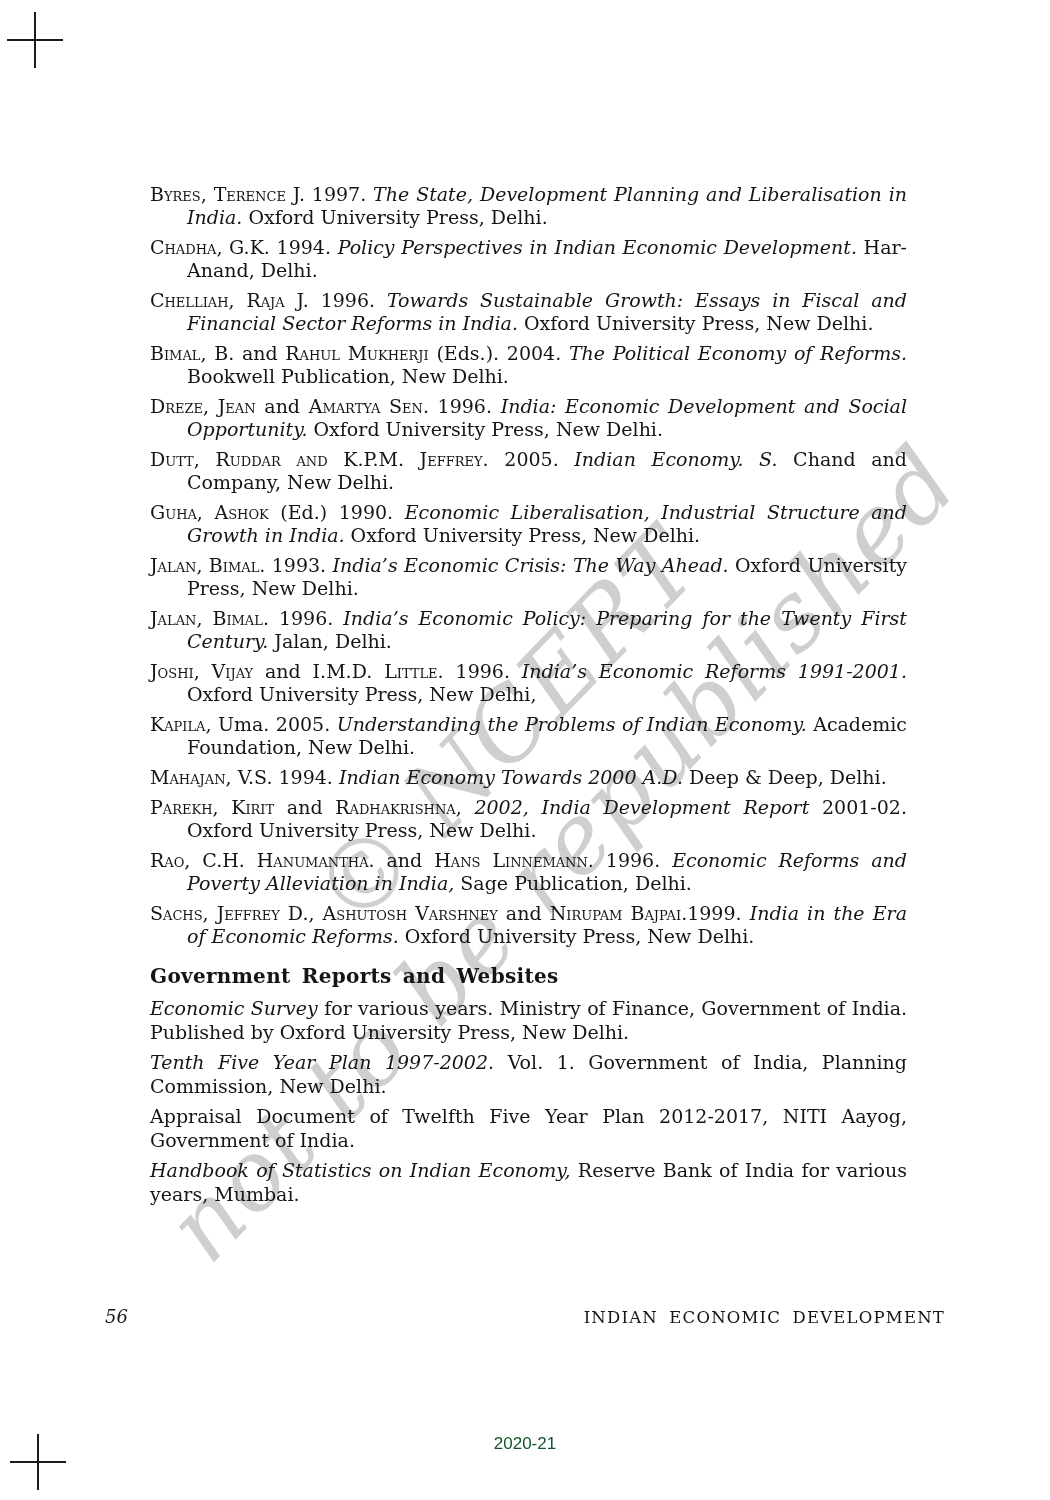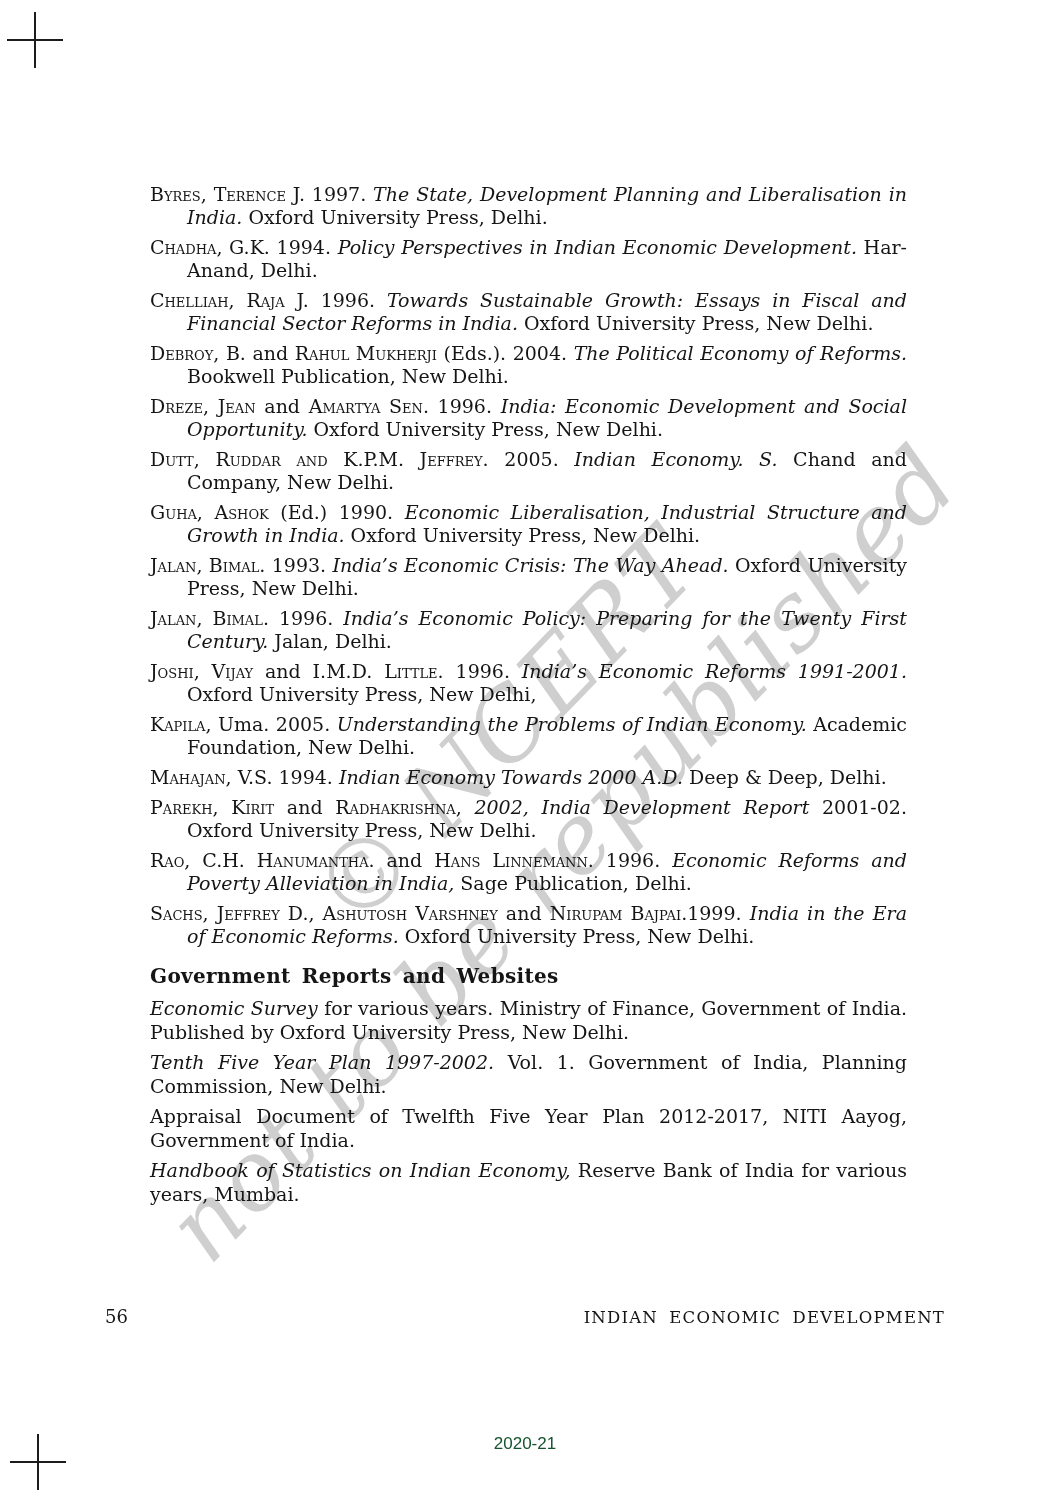--- a/index.html
+++ b/index.html
@@ -68,21 +68,21 @@
     letter-spacing: 0.3px;
     word-spacing: 4px;
   }
 
   
   .footer {
     position: absolute; z-index: 2;
     left: 105px; right: 105px; top: 1306px;
     display: flex; justify-content: space-between; align-items: baseline;
   }
-  .page-num { font-size: 18px; }
+  .page-num { font-size: 18px; font-style: italic; }
   .running-head { font-size: 16.5px; letter-spacing: 1.2px; word-spacing: 5px; }
 
   .print-year {
     position: absolute; z-index: 2;
     left: 0; right: 0; top: 1434px;
     text-align: center;
     font-family: "Liberation Sans", sans-serif;
     font-size: 17px;
     color: #14532d;
   }
@@ -96,21 +96,21 @@
   <div class="cropmark cm-bottom"></div>
 
   <div class="wm wm1">© NCERT</div>
   <div class="wm wm2">not to be republished</div>
 
   <main class="content">
     <div id="refs">
         <p class="ref"><span class="s-sc">Byres, Terence J.</span><span class="s-r"> 1997. </span><span class="s-i">The State, Development Planning and Liberalisation in India.</span><span class="s-r"> Oxford University Press, Delhi.</span></p>
         <p class="ref"><span class="s-sc">Chadha</span><span class="s-r">, G.K. 1994. </span><span class="s-i">Policy Perspectives in Indian Economic Development.</span><span class="s-r"> Har-Anand, Delhi.</span></p>
         <p class="ref"><span class="s-sc">Chelliah, Raja J.</span><span class="s-r"> 1996. </span><span class="s-i">Towards Sustainable Growth: Essays in Fiscal and Financial Sector Reforms in India.</span><span class="s-r"> Oxford University Press, New Delhi.</span></p>
-        <p class="ref"><span class="s-sc">Debroy</span><span class="s-r">, B. and </span><span class="s-sc">Rahul Mukherji</span><span class="s-r"> (Eds.). 2004. </span><span class="s-i">The Political Economy of Reforms.</span><span class="s-r"> Bookwell Publication, New Delhi.</span></p>
+        <p class="ref"><span class="s-sc">Bimal</span><span class="s-r">, B. and </span><span class="s-sc">Rahul Mukherji</span><span class="s-r"> (Eds.). 2004. </span><span class="s-i">The Political Economy of Reforms.</span><span class="s-r"> Bookwell Publication, New Delhi.</span></p>
         <p class="ref"><span class="s-sc">Dreze, Jean</span><span class="s-r"> and </span><span class="s-sc">Amartya Sen</span><span class="s-r">. 1996. </span><span class="s-i">India: Economic Development and Social Opportunity.</span><span class="s-r"> Oxford University Press, New Delhi.</span></p>
         <p class="ref"><span class="s-sc">Dutt, Ruddar and</span><span class="s-r"> K.P.M. </span><span class="s-sc">Jeffrey</span><span class="s-r">. 2005. </span><span class="s-i">Indian Economy. S.</span><span class="s-r"> Chand and Company, New Delhi.</span></p>
         <p class="ref"><span class="s-sc">Guha, Ashok</span><span class="s-r"> (Ed.) 1990. </span><span class="s-i">Economic Liberalisation, Industrial Structure and Growth in India.</span><span class="s-r"> Oxford University Press, New Delhi.</span></p>
         <p class="ref"><span class="s-sc">Jalan, Bimal</span><span class="s-r">. 1993. </span><span class="s-i">India’s Economic Crisis: The Way Ahead.</span><span class="s-r"> Oxford University Press, New Delhi.</span></p>
         <p class="ref"><span class="s-sc">Jalan, Bimal</span><span class="s-r">. 1996. </span><span class="s-i">India’s Economic Policy: Preparing for the Twenty First Century.</span><span class="s-r"> Jalan, Delhi.</span></p>
         <p class="ref"><span class="s-sc">Joshi, Vijay</span><span class="s-r"> and I.M.D. </span><span class="s-sc">Little</span><span class="s-r">. 1996. </span><span class="s-i">India’s Economic Reforms 1991-2001.</span><span class="s-r"> Oxford University Press, New Delhi,</span></p>
         <p class="ref"><span class="s-sc">Kapila</span><span class="s-r">, Uma. 2005. </span><span class="s-i">Understanding the Problems of Indian Economy.</span><span class="s-r"> Academic Foundation, New Delhi.</span></p>
         <p class="ref"><span class="s-sc">Mahajan</span><span class="s-r">, V.S. 1994. </span><span class="s-i">Indian Economy Towards 2000 A.D.</span><span class="s-r"> Deep &amp; Deep, Delhi.</span></p>
         <p class="ref"><span class="s-sc">Parekh, Kirit</span><span class="s-r"> and </span><span class="s-sc">Radhakrishna</span><span class="s-r">, </span><span class="s-i">2002, India Development Report</span><span class="s-r"> 2001-02. Oxford University Press, New Delhi.</span></p>
         <p class="ref"><span class="s-sc">Rao</span><span class="s-r">, C.H. </span><span class="s-sc">Hanumantha</span><span class="s-r">. and </span><span class="s-sc">Hans Linnemann</span><span class="s-r">. 1996. </span><span class="s-i">Economic Reforms and Poverty Alleviation in India,</span><span class="s-r"> Sage Publication, Delhi.</span></p>

